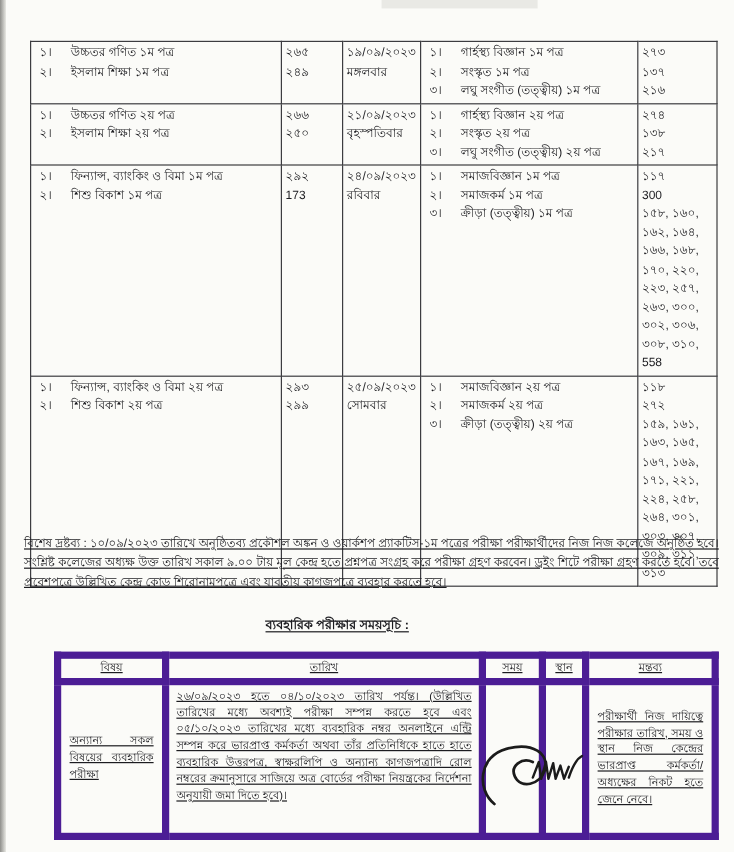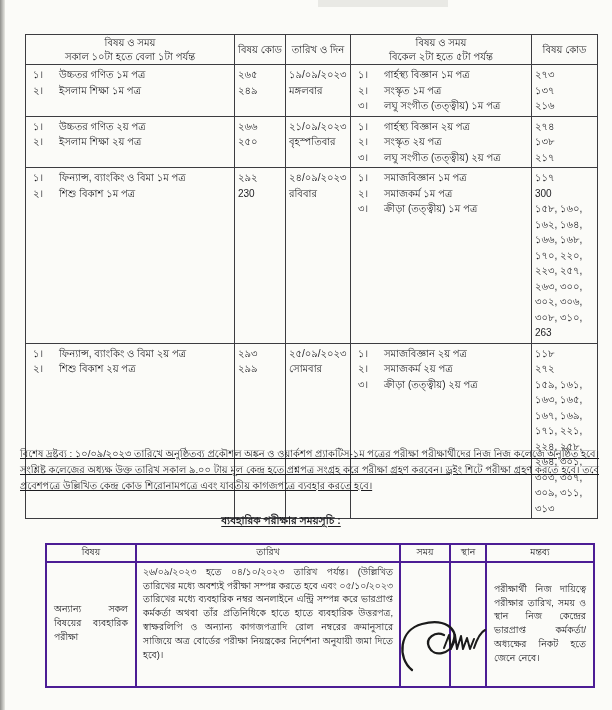--- a/index.html
+++ b/index.html
@@ -34,21 +34,21 @@
   .note { position:absolute; left:20px; top:446px; width:579px;
     font-size:9.8px; line-height:15.8px; text-align:justify;text-decoration:underline; }
 
   
   .pheading { position:absolute; left:0; top:513px; width:562px; text-align:center;
     font-size:10.5px; font-weight:bold; }
   .pheading span { text-decoration:underline; text-underline-offset:2px; }
 
   table.prac { position:absolute; left:45px; top:543px; width:548px;
     border-collapse:collapse; table-layout:fixed; }
-  table.prac td { border:2px solid #4c1d95; font-size:9.3px; line-height:13.8px; }
+  table.prac td { border:6px solid #4c1d95; font-size:9.3px; line-height:13.8px;text-decoration:underline; }
   tr.phdr { height:17px; }
   tr.phdr td { text-align:center; vertical-align:middle; padding:1px 2px; }
   tr.pdata { height:82px; }
   td.psubj { vertical-align:middle; text-align:justify; padding:0 7px; }
   td.pdate { vertical-align:top; text-align:justify; padding:3px 6px; }
   td.premk { vertical-align:middle; text-align:justify; padding:20px 7px; }
 
   .sig { position:absolute; left:398px; top:616px; width:110px; height:66px; }
 </style>
 </head>
@@ -60,33 +60,20 @@
 <table class="main">
   <colgroup>
       <col style="width:209px">
       <col style="width:51px">
       <col style="width:65px">
       <col style="width:181px">
       <col style="width:66px">
     </colgroup>
 
   <tbody>
-      <tr class="hdr">
-    <td>
-      <div>বিষয় ও সময়</div>
-      <div>সকাল ১০টা হতে বেলা ১টা পর্যন্ত</div>
-    </td>
-    <td>বিষয় কোড</td>
-    <td>তারিখ ও দিন</td>
-    <td>
-      <div>বিষয় ও সময়</div>
-      <div>বিকেল ২টা হতে ৫টা পর্যন্ত</div>
-    </td>
-    <td>বিষয় কোড</td>
-  </tr>
 
   <tr class="rw0">
     <td class="subj">
       <div class="line">
             <span class="sl">১।</span>
             <span class="sname">উচ্চতর গণিত ১ম পত্র</span>
           </div>
       <div class="line">
             <span class="sl">২।</span>
             <span class="sname">ইসলাম শিক্ষা ১ম পত্র</span>
@@ -167,21 +154,21 @@
             <span class="sl">১।</span>
             <span class="sname">ফিন্যান্স, ব্যাংকিং ও বিমা ১ম পত্র</span>
           </div>
       <div class="line">
             <span class="sl">২।</span>
             <span class="sname">শিশু বিকাশ ১ম পত্র</span>
           </div>
     </td>
     <td class="codes">
       <div class="codeline">২৯২</div>
-      <div class="codeline">230</div>
+      <div class="codeline">173</div>
     </td>
     <td class="datec">
       <div>২৪/০৯/২০২৩</div>
       <div>রবিবার</div>
     </td>
     <td class="subj">
       <div class="line">
             <span class="sl">১।</span>
             <span class="sname">সমাজবিজ্ঞান ১ম পত্র</span>
           </div>
@@ -190,21 +177,21 @@
             <span class="sname">সমাজকর্ম ১ম পত্র</span>
           </div>
       <div class="line">
             <span class="sl">৩।</span>
             <span class="sname">ক্রীড়া (তত্ত্বীয়) ১ম পত্র</span>
           </div>
     </td>
     <td class="codes">
       <div class="codeline">১১৭</div>
       <div class="codeline">300</div>
-      <div class="codelist">১৫৮, ১৬০, ১৬২, ১৬৪, ১৬৬, ১৬৮, ১৭০, ২২০, ২২৩, ২৫৭, ২৬৩, ৩০০, ৩০২, ৩০৬, ৩০৮, ৩১০, 263</div>
+      <div class="codelist">১৫৮, ১৬০, ১৬২, ১৬৪, ১৬৬, ১৬৮, ১৭০, ২২০, ২২৩, ২৫৭, ২৬৩, ৩০০, ৩০২, ৩০৬, ৩০৮, ৩১০, 558</div>
     </td>
   </tr>
 
   <tr class="rw3">
     <td class="subj">
       <div class="line">
             <span class="sl">১।</span>
             <span class="sname">ফিন্যান্স, ব্যাংকিং ও বিমা ২য় পত্র</span>
           </div>
       <div class="line">

